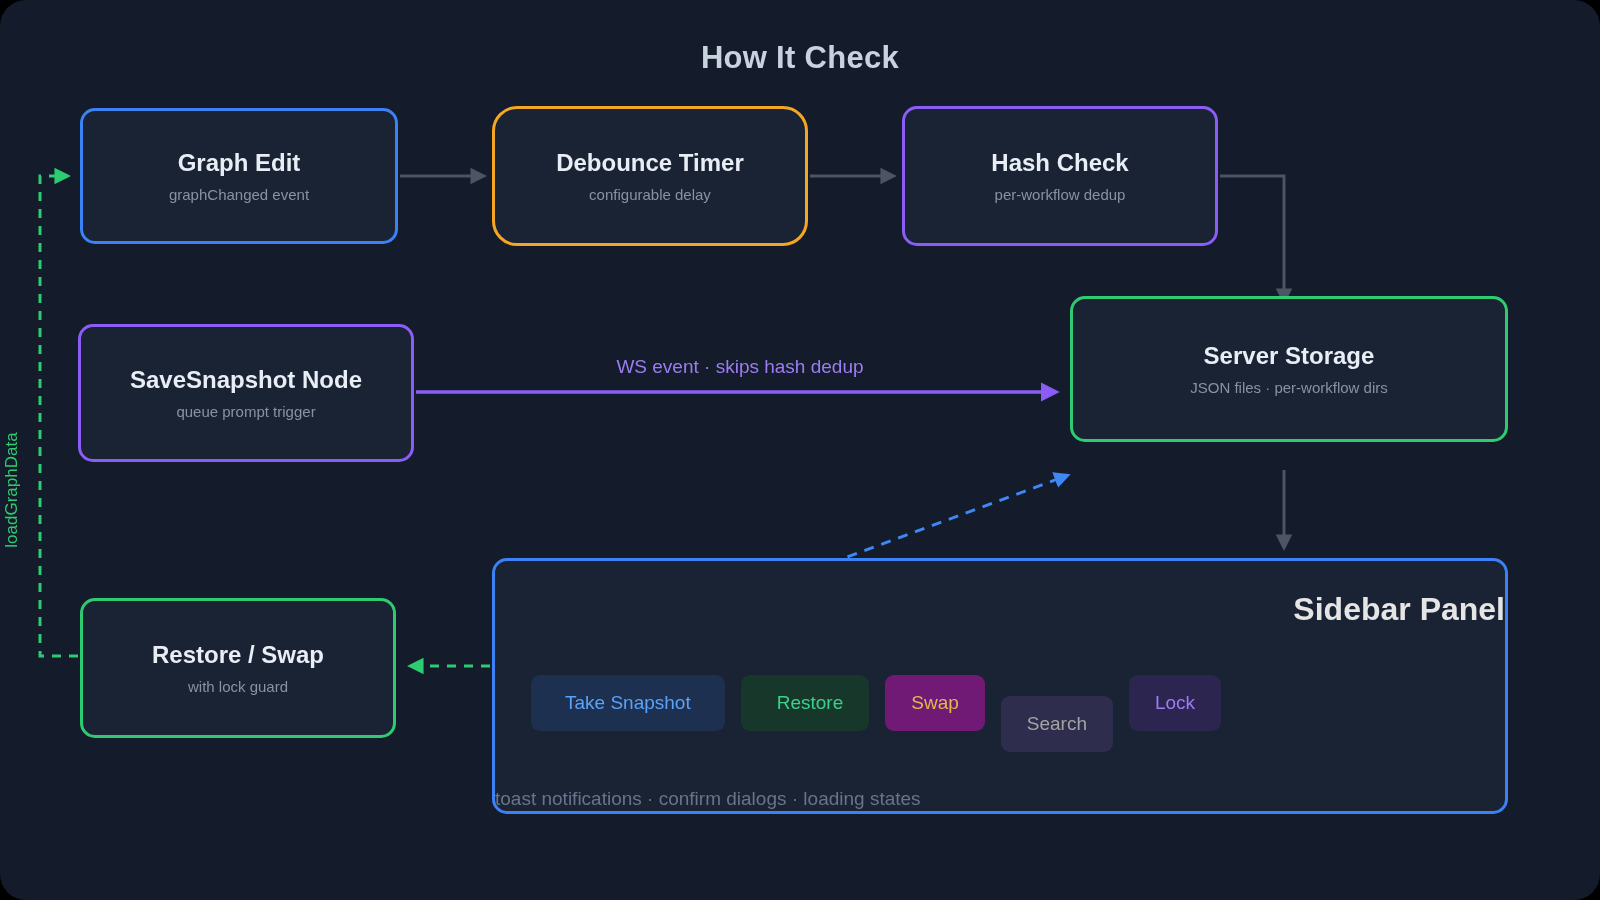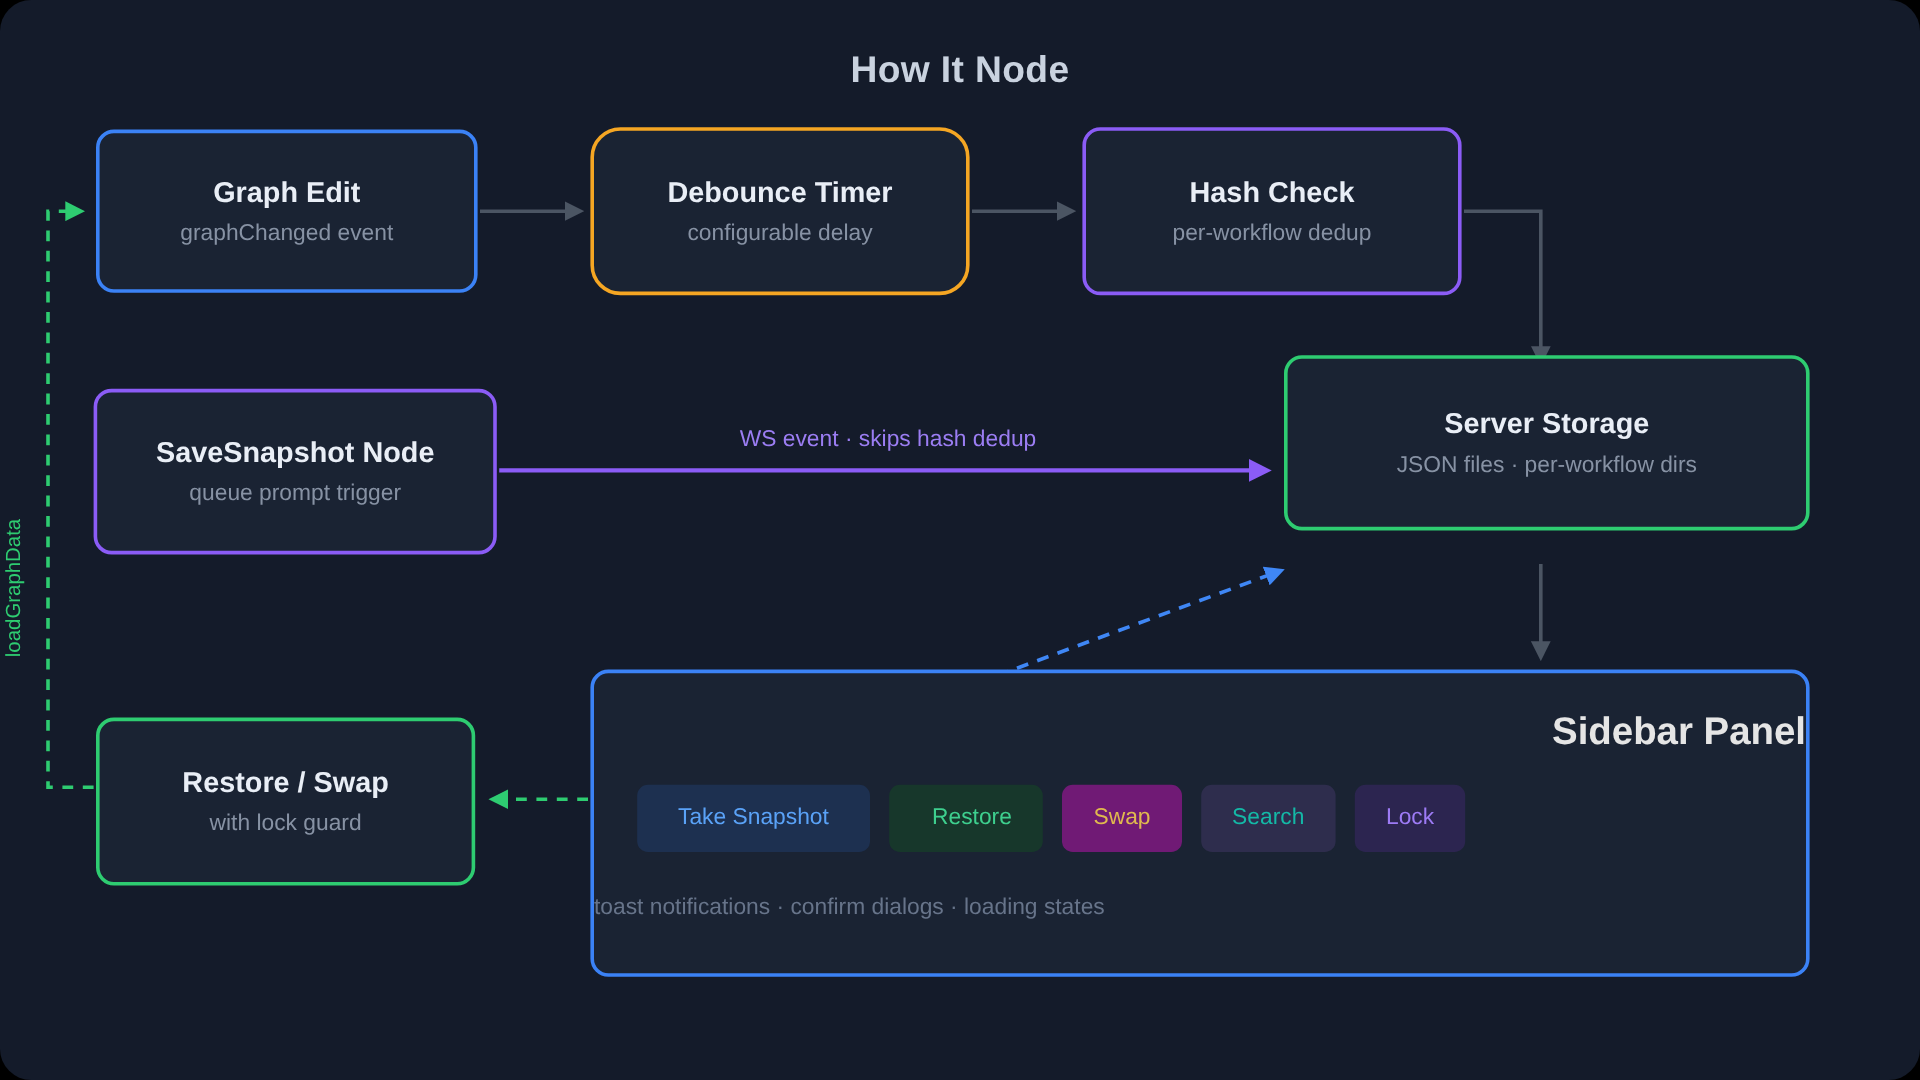--- a/index.html
+++ b/index.html
@@ -12,42 +12,42 @@
     position:absolute;left:0;top:40px;width:1600px;text-align:center;
     font-size:31px;font-weight:700;color:#c9d2df;letter-spacing:.3px;
   }
   .edges{position:absolute;left:0;top:0;}
   .node{
     position:absolute;background:#1a2333;border:3px solid #555;border-radius:15px;
     display:flex;flex-direction:column;align-items:center;justify-content:center;gap:9px;
     box-sizing:border-box;
   }
   .node-title{font-size:24px;font-weight:700;color:#e9eef6;}
-  .node-sub{font-size:19px;color:#8792a4;}
+  .node-sub{font-size:15px;color:#8792a4;}
   .n-graph-edit{left:80px;top:108px;width:318px;height:136px;border-color:#3b82f6;}
   .n-debounce{left:492px;top:106px;width:316px;height:140px;border-color:#f5a623;border-radius:25px;}
   .n-hash{left:902px;top:106px;width:316px;height:140px;border-color:#8b5cf6;}
   .n-save{left:78px;top:324px;width:336px;height:138px;border-color:#8b5cf6;}
   .n-server{left:1070px;top:296px;width:438px;height:146px;border-color:#2ecc71;}
   .n-restore{left:80px;top:598px;width:316px;height:140px;border-color:#2ecc71;}
   .panel{
     position:absolute;left:492px;top:558px;width:1016px;height:256px;
     background:#1a2333;border:3px solid #3b82f6;border-radius:15px;box-sizing:border-box;
     padding-top:30px;
   }
   .panel-title{text-align:right;font-size:32px;font-weight:700;color:#e5e5e5;}
   .btn-row{display:flex;gap:16px;padding-left:36px;margin-top:26px;align-items:center;}
   .pbtn{
     height:56px;border-radius:9px;display:flex;align-items:center;justify-content:center;
     font-size:19px;padding:0 26px;cursor:pointer;
   }
   .b-take{background:#1d3050;color:#5aa2f7;padding:0 34px;}
   .b-restore{background:#17372b;color:#3ecf8e;padding-left:36px;}
   .b-swap{background:#701a75;color:#e0b94e;}
-  .b-search{background:#2e2d4d;color:#14b8a6;}
+  .b-search{background:#2e2d4d;color:#a3a3a3;margin-top:42px;}
   .b-lock{background:#2c2550;color:#9d7bf5;}
   .panel-footer{margin-top:36px;text-align:left;font-size:19px;color:#67748a;}
   .edge-label{position:absolute;font-size:19px;}
   .lbl-ws{left:540px;top:356px;width:400px;text-align:center;color:#9b7df2;}
   .lbl-lgd{
     left:-66px;top:478px;width:160px;height:24px;text-align:center;color:#2ecc71;
     font-size:17px;transform:rotate(-90deg);
   }
 </style>
 </head>
@@ -73,21 +73,21 @@
     <path d="M400 176 H482" stroke="#4b5563" stroke-width="3" fill="none" marker-end="url(#arr-gray)"></path>
     <path d="M810 176 H892" stroke="#4b5563" stroke-width="3" fill="none" marker-end="url(#arr-gray)"></path>
     <path d="M1220 176 H1284 V300" stroke="#4b5563" stroke-width="3" fill="none" marker-end="url(#arr-gray)"></path>
     <path d="M416 392 H1054" stroke="#8b5cf6" stroke-width="3.5" fill="none" marker-end="url(#arr-purple)"></path>
     <path d="M1284 470 V546" stroke="#4b5563" stroke-width="3" fill="none" marker-end="url(#arr-gray)"></path>
     <path d="M628 638 L1066 476" stroke="#3f87f5" stroke-width="3" fill="none" stroke-dasharray="10 8" marker-end="url(#arr-blue)"></path>
     <path d="M490 666 H412" stroke="#2ecc71" stroke-width="3" fill="none" stroke-dasharray="9 8" marker-end="url(#arr-green)"></path>
     <path d="M78 656 H40 V176 H66" stroke="#2ecc71" stroke-width="3" fill="none" stroke-dasharray="9 8" marker-end="url(#arr-green)"></path>
   </svg>
 
-  <div class="diagram-title">How It Node</div>
+  <div class="diagram-title">How It Check</div>
 
   <div class="node n-graph-edit">
     <div class="node-title">Graph Edit</div>
     <div class="node-sub">graphChanged event</div>
   </div>
 
   <div class="node n-debounce">
     <div class="node-title">Debounce Timer</div>
     <div class="node-sub">configurable delay</div>
   </div>

